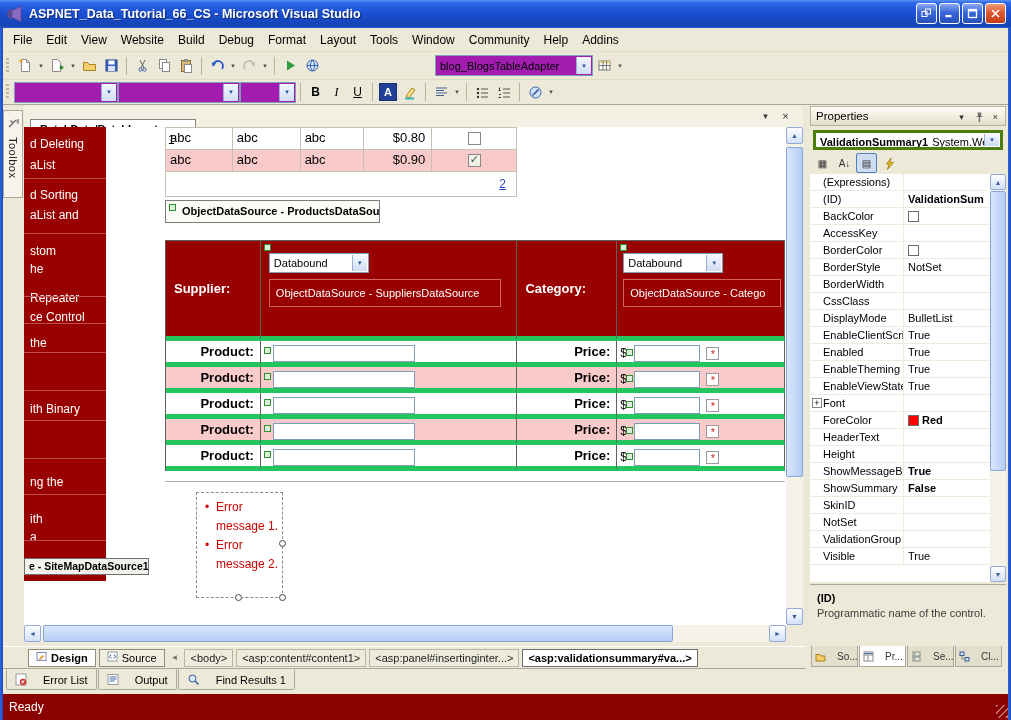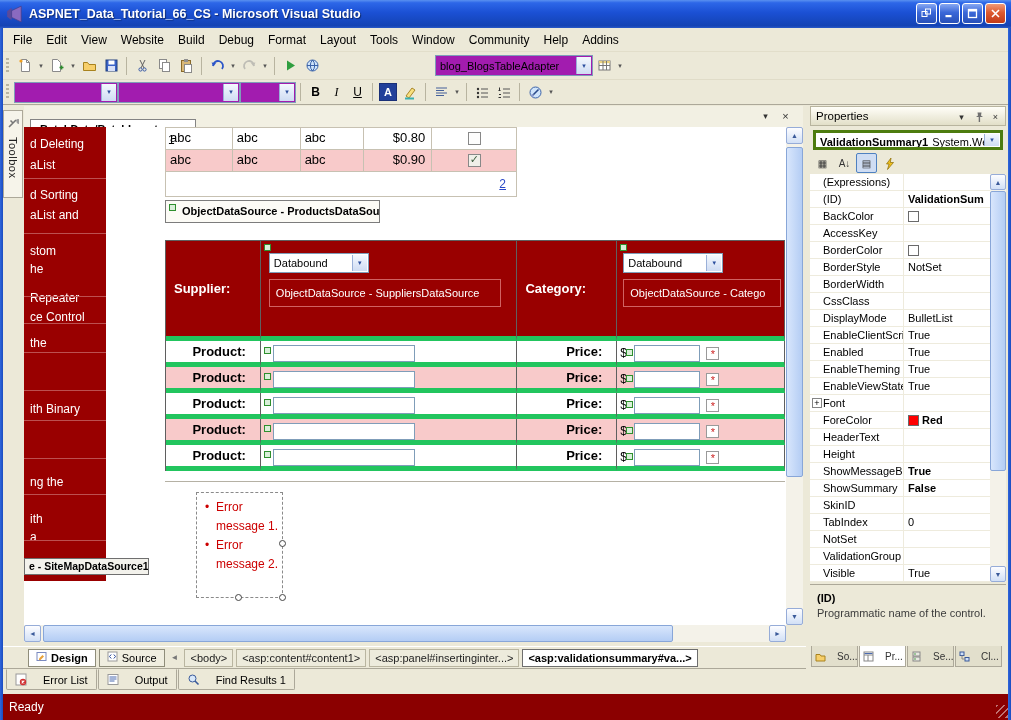--- a/index.html
+++ b/index.html
@@ -77,21 +77,21 @@
 
 .itable{position:absolute;left:141px;top:113px;width:620px;border-left:1px solid #5f5f5f;border-top:1px solid #5f5f5f}
 .it-row{display:flex;background:#fff}
 .it-row.alt{background:#f8caca}
 .it-head{height:100px}
 .it-head .it-cell{background:#990000}
 .it-cell{position:relative;border-right:1px solid #5f5f5f;border-bottom:5px solid #22c55e}
 .ca{width:95px}.cb2{width:257px}.cc{width:100px}.cd{width:168px}
 .it-row:not(.it-head) .it-cell{height:26px}
 .hd{display:flex;align-items:center;padding-left:8px;color:#fff;font-weight:bold;font-size:13px}
-.row-label{display:flex;align-items:center;justify-content:flex-end;padding-right:14px;font-weight:bold;font-size:13px}
+.row-label{display:flex;align-items:center;justify-content:flex-end;padding-right:6px;font-weight:bold;font-size:13px}
 .dropdown{position:absolute;width:100px;height:20px;background:#fff;border:1px solid #7f9db9;font-size:11px;display:flex;align-items:center;padding:0 16px 0 4px;color:#000}
 .dropdown .dd-arrow{position:absolute;right:1px;top:1px;bottom:1px;width:15px}
 .dd-s{left:8px;top:12px}.dd-c{left:6px;top:12px}
 .ods-inline{position:absolute;top:38px;height:28px;border:1px solid #d06262;color:#fff;font-size:11px;line-height:26px;padding-left:6px;white-space:nowrap;overflow:hidden}
 .ods-sup{left:8px;width:232px}
 .ods-cat{left:6px;width:158px}
 .txt{position:absolute;top:4px;height:17px;border:1px solid #7f9db9;background:#fff;padding:0 2px;font-size:11px;outline:none;font-family:inherit}
 .t-prod{left:12px;width:142px}
 .t-price{left:17px;width:66px}
 .cur{position:absolute;left:3px;top:5px;font-size:12px}
@@ -677,24 +677,20 @@
           </div>
           <div class="pg-row">
             <div class="pg-name"><span>ShowSummary</span></div>
             <div class="pg-val bold"><span>False</span></div>
           </div>
           <div class="pg-row">
             <div class="pg-name"><span>SkinID</span></div>
             <div class="pg-val"><span></span></div>
           </div>
           <div class="pg-row">
-            <div class="pg-name"><span>TabIndex</span></div>
-            <div class="pg-val"><span>0</span></div>
-          </div>
-          <div class="pg-row">
             <div class="pg-name"><span>NotSet</span></div>
             <div class="pg-val"><span></span></div>
           </div>
           <div class="pg-row">
             <div class="pg-name"><span>ValidationGroup</span></div>
             <div class="pg-val"><span></span></div>
           </div>
           <div class="pg-row">
             <div class="pg-name"><span>Visible</span></div>
             <div class="pg-val"><span>True</span></div>

